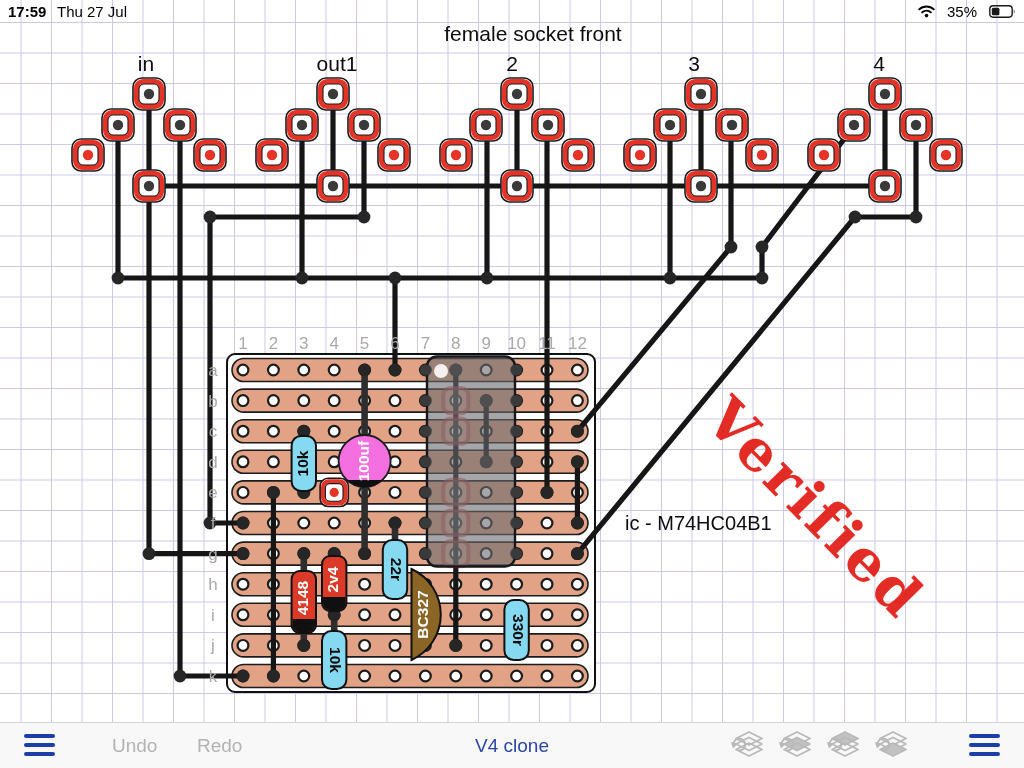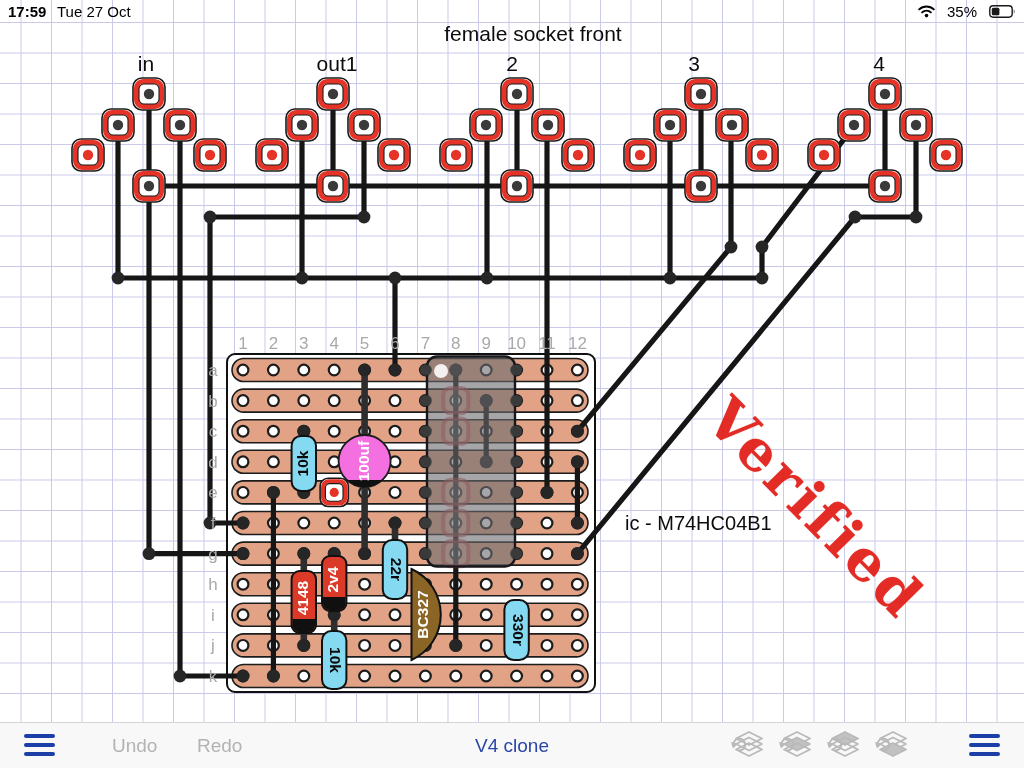--- a/index.html
+++ b/index.html
@@ -42,21 +42,21 @@
   #layer-icons{position:absolute;top:8px;right:116px;display:flex;gap:14px;}
   .layer-btn{width:34px;height:30px;cursor:pointer;}
 </style>
 </head>
 <body>
 
 <div id="screen">
 
   <div id="statusbar">
     <span class="time">17:59</span>
-    <span class="date">Tue 27 Oct</span>
+    <span class="date">Thu 27 Jul</span>
     <span class="right">
       <svg width="17" height="13" viewBox="0 0 17 13">
         <path d="M1.2,4.4 a10.5,10.5 0 0 1 14.6,0" fill="none" stroke="#000" stroke-width="1.9" stroke-linecap="round"></path>
         <path d="M4.1,7.4 a6.3,6.3 0 0 1 8.8,0" fill="none" stroke="#000" stroke-width="1.9" stroke-linecap="round"></path>
         <circle cx="8.5" cy="10.6" r="1.8" fill="#000"></circle>
       </svg>
       <span class="batt-label">35%</span>
       <svg width="27" height="13" viewBox="0 0 27 13">
         <rect x="0.8" y="0.8" width="22.4" height="11.4" rx="3.4" fill="none" stroke="#1a1a1a" stroke-width="1.4"></rect>
         <rect x="2.8" y="2.8" width="7.6" height="7.4" rx="1.5" fill="#1a1a1a"></rect>

